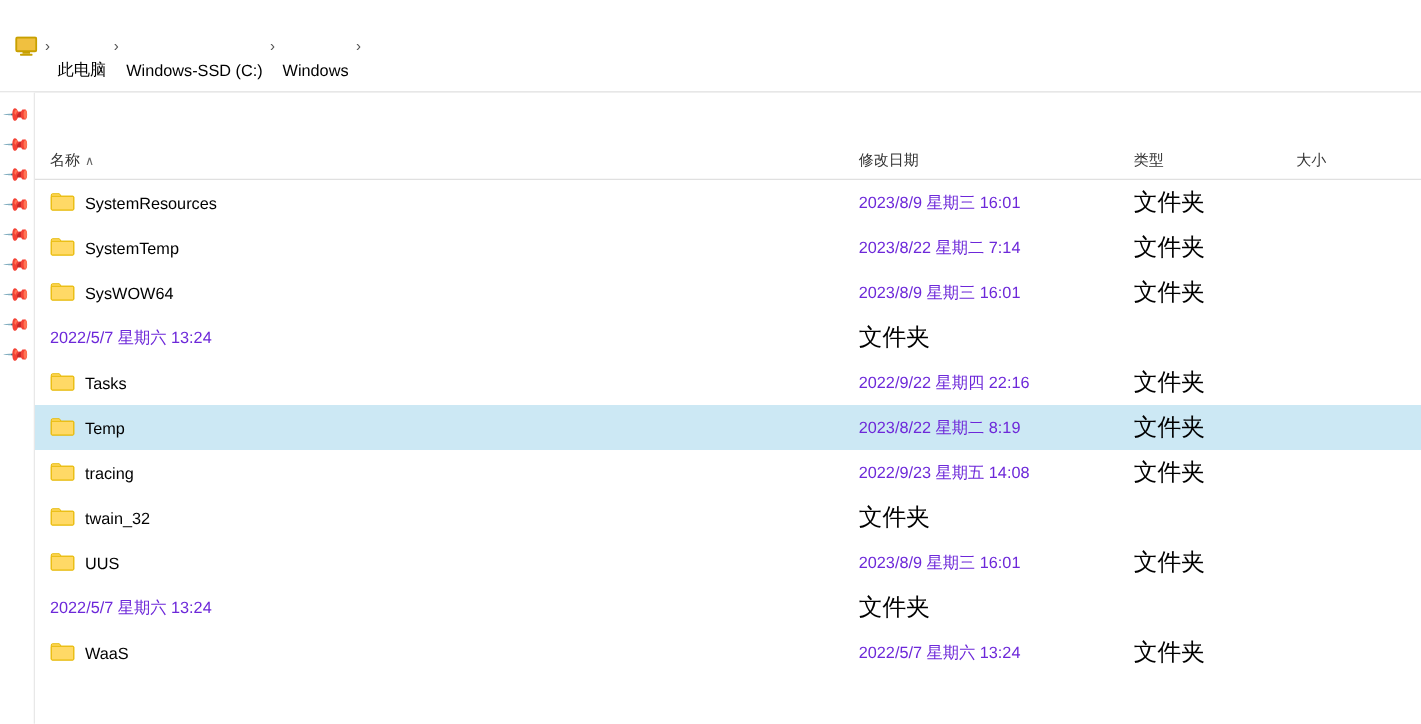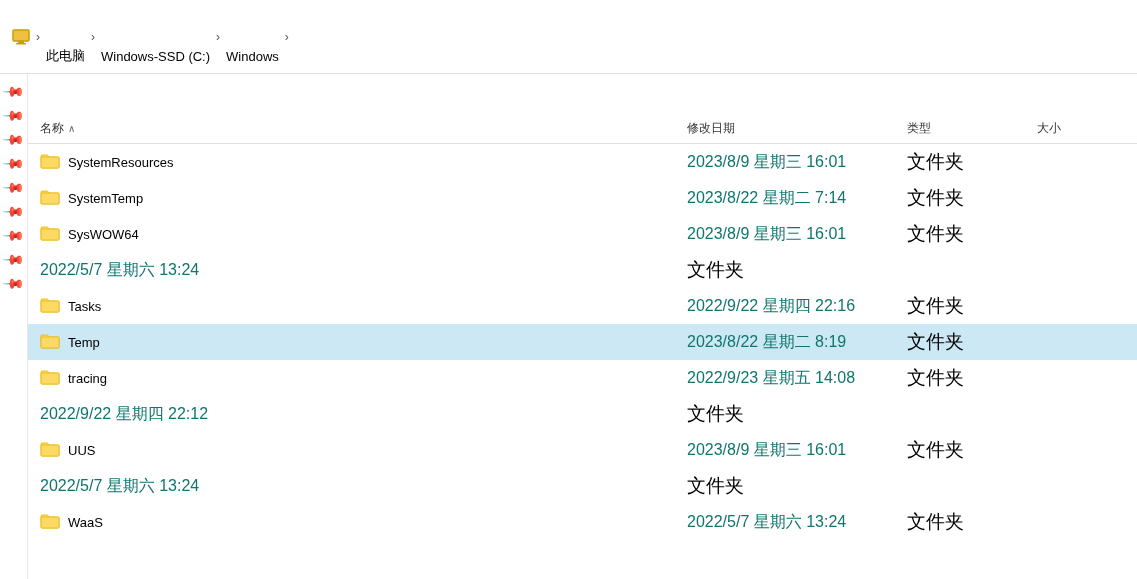--- a/index.html
+++ b/index.html
@@ -106,22 +106,22 @@
     .file-row .file-name {
       display: flex;
       align-items: center;
       gap: 8px;
     }
     .file-name-text {
       font-size: 13px;
       color: #000;
     }
     .file-date {
-      font-size: 16px;
-      color: #0f766e;
+      font-size: 13px;
+      color: #6d28d9;
     }
     .file-type {
       font-size: 19px;
       color: #000;
     }
     .file-size {
       font-size: 13px;
       color: #000;
     }
 
@@ -272,21 +272,27 @@
     <path d="M1 4C1 3.45 1.45 3 2 3H7.5L9 5H18C18.55 5 19 5.45 19 6V15C19 15.55 18.55 16 18 16H2C1.45 16 1 15.55 1 15V4Z" fill="#FFD966" stroke="#E6B800" stroke-width="0.8"></path>
     <rect x="1" y="5" width="18" height="11" rx="0.5" fill="#FFD966" stroke="#E6B800" stroke-width="0.8"></rect>
   </svg></span>
       <span class="file-name-text">tracing</span>
     </div>
     <div class="file-date">2022/9/23 星期五 14:08</div>
     <div class="file-type">文件夹</div>
     <div class="file-size"></div>
   </div>
         <div class="file-row">
-    <div class="file-date">2022/9/22 星期四 22:12</div>
+    <div class="file-name">
+      <span><svg class="folder-svg" width="20" height="17" viewBox="0 0 20 17" fill="none" xmlns="http://www.w3.org/2000/svg">
+    <path d="M1 4C1 3.45 1.45 3 2 3H7.5L9 5H18C18.55 5 19 5.45 19 6V15C19 15.55 18.55 16 18 16H2C1.45 16 1 15.55 1 15V4Z" fill="#FFD966" stroke="#E6B800" stroke-width="0.8"></path>
+    <rect x="1" y="5" width="18" height="11" rx="0.5" fill="#FFD966" stroke="#E6B800" stroke-width="0.8"></rect>
+  </svg></span>
+      <span class="file-name-text">twain_32</span>
+    </div>
     <div class="file-type">文件夹</div>
     <div class="file-size"></div>
   </div>
         <div class="file-row">
     <div class="file-name">
       <span><svg class="folder-svg" width="20" height="17" viewBox="0 0 20 17" fill="none" xmlns="http://www.w3.org/2000/svg">
     <path d="M1 4C1 3.45 1.45 3 2 3H7.5L9 5H18C18.55 5 19 5.45 19 6V15C19 15.55 18.55 16 18 16H2C1.45 16 1 15.55 1 15V4Z" fill="#FFD966" stroke="#E6B800" stroke-width="0.8"></path>
     <rect x="1" y="5" width="18" height="11" rx="0.5" fill="#FFD966" stroke="#E6B800" stroke-width="0.8"></rect>
   </svg></span>
       <span class="file-name-text">UUS</span>

